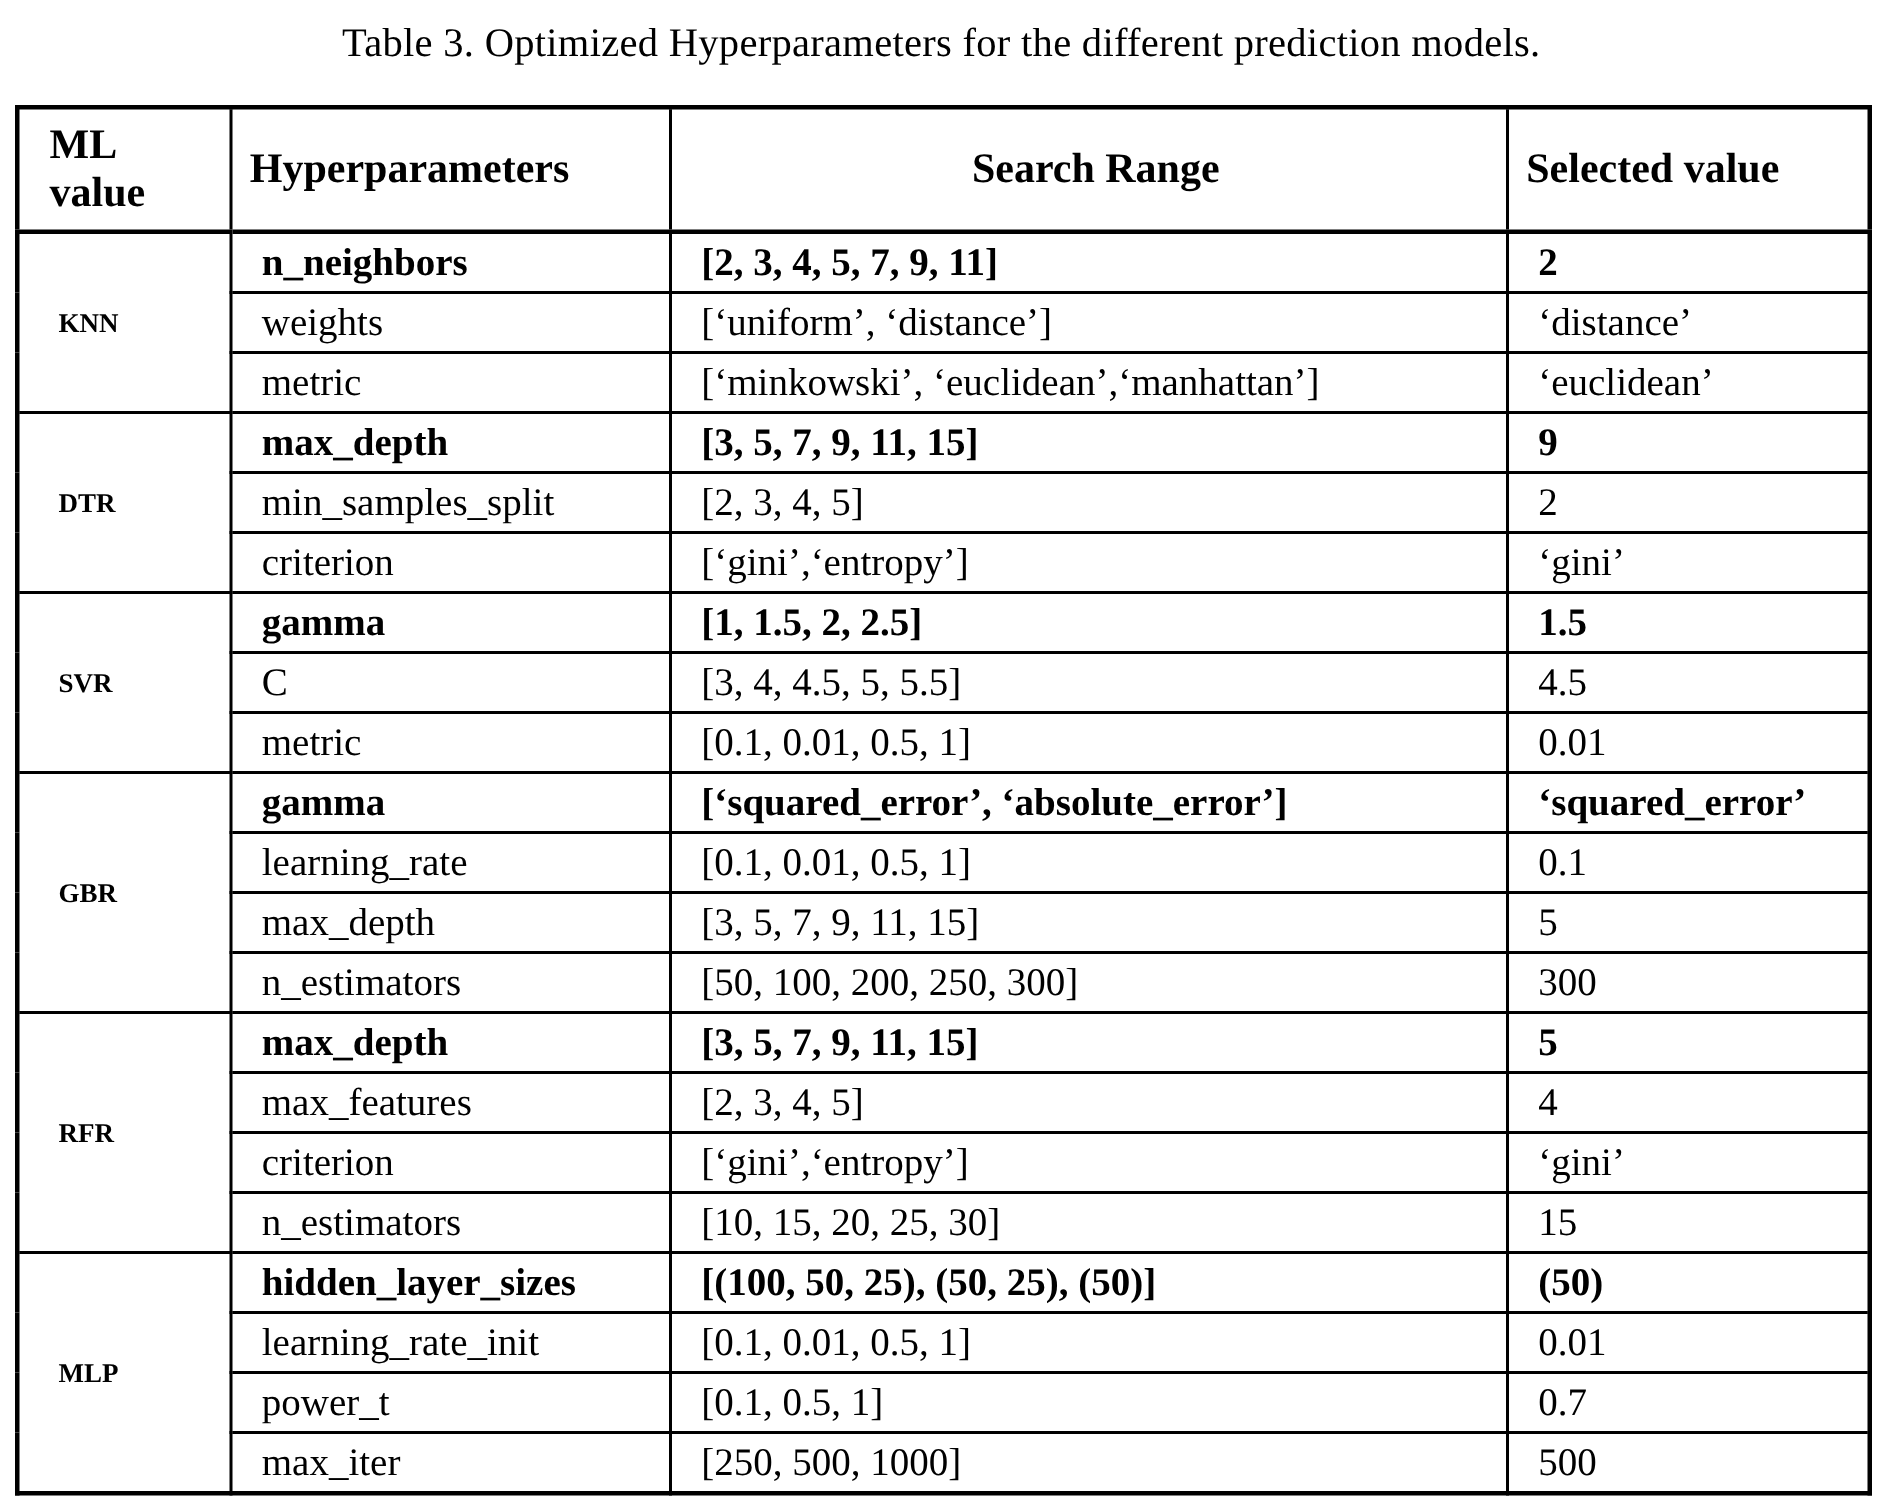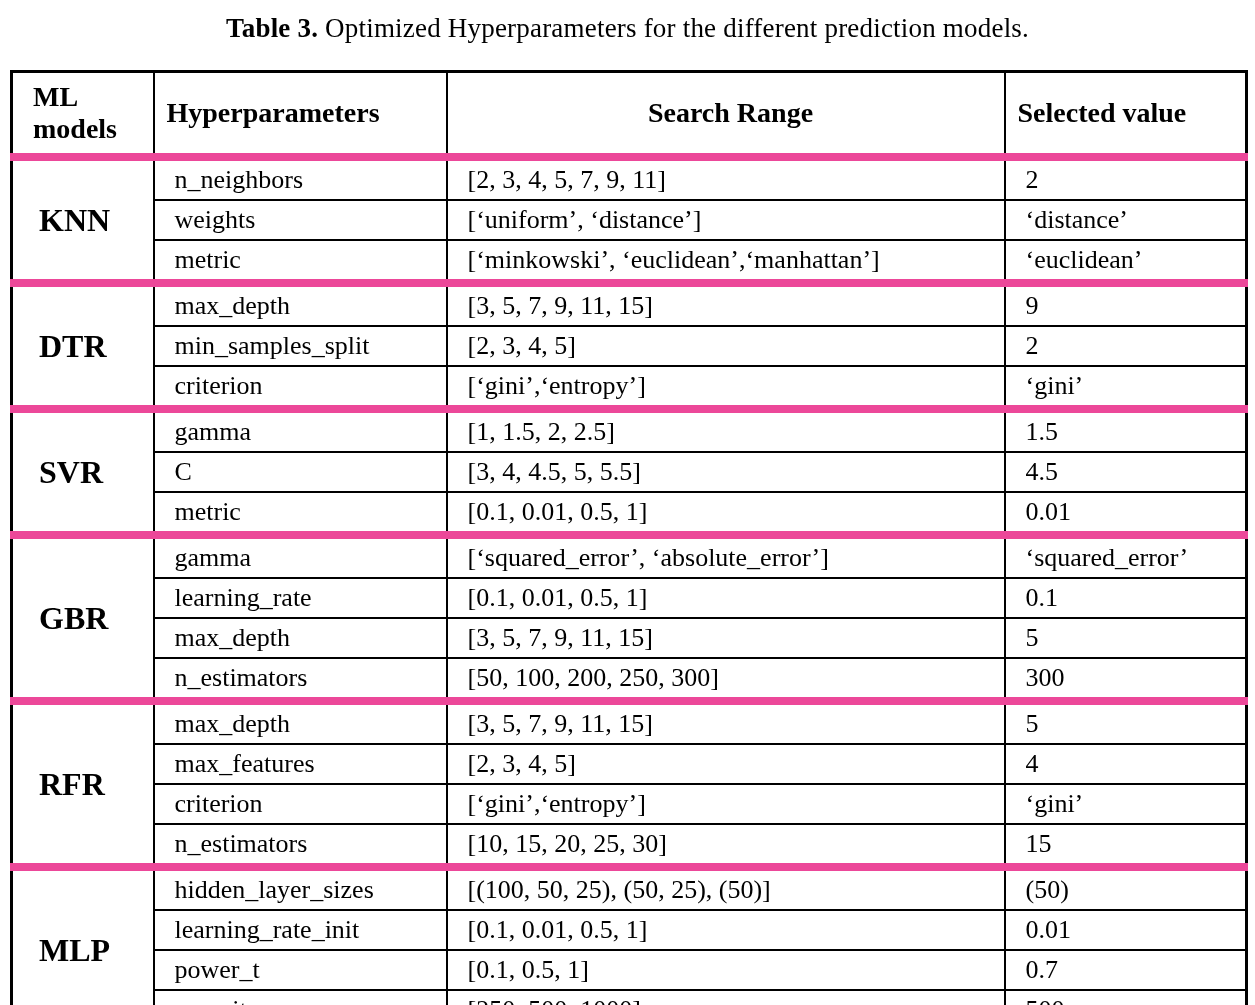--- a/index.html
+++ b/index.html
@@ -18,21 +18,21 @@
     position: relative;
   }
   .caption {
     text-align: center;
     font-size: 27px;
     padding-top: 13px;
     margin-bottom: 26px;
     letter-spacing: 0.2px;
   }
   .caption .cap-label {
-    font-weight: bold;
+    font-weight: normal;
   }
   table.hp-table {
     border-collapse: collapse;
     table-layout: fixed;
     margin-left: 10px;
     width: 1235px;
     border: 3px solid #000000;
   }
   col.c-model  { width: 142px; }
   col.c-param  { width: 293px; }
@@ -54,45 +54,46 @@
     height: 80px;
     border-bottom: 3px solid #000000;
     white-space: normal;
     padding-left: 12px;
   }
   th.h-model { padding-left: 20px; }
   th.h-range { text-align: center; padding-left: 16px; }
   tbody td { height: 38px; }
   td.model-cell {
     font-weight: bold;
-    font-size: 32px;
+    font-size: 18px;
     padding-left: 26px;
     white-space: normal;
   }
   tr.group-start td {
-    border-top: 8px solid #ec4899;
+    border-top: 1px solid #ec4899;
+    font-weight: bold;
   }
 </style>
 </head>
 <body>
 
 <div class="page">
 
   <div class="caption"><span class="cap-label">Table 3.</span><span> Optimized Hyperparameters for the different prediction models.</span></div>
 
   <table class="hp-table">
     <colgroup>
       <col class="c-model">
         <col class="c-param">
         <col class="c-range">
         <col class="c-sel">
     </colgroup>
     <thead>
       <tr>
-        <th class="h-model">ML models</th>
+        <th class="h-model">ML value</th>
         <th>Hyperparameters</th>
         <th class="h-range">Search Range</th>
         <th>Selected value</th>
       </tr>
     </thead>
     <tbody>
 
       <tr class="group-start">
         <td class="model-cell" rowspan="3">KNN</td>
         <td>n_neighbors</td>

